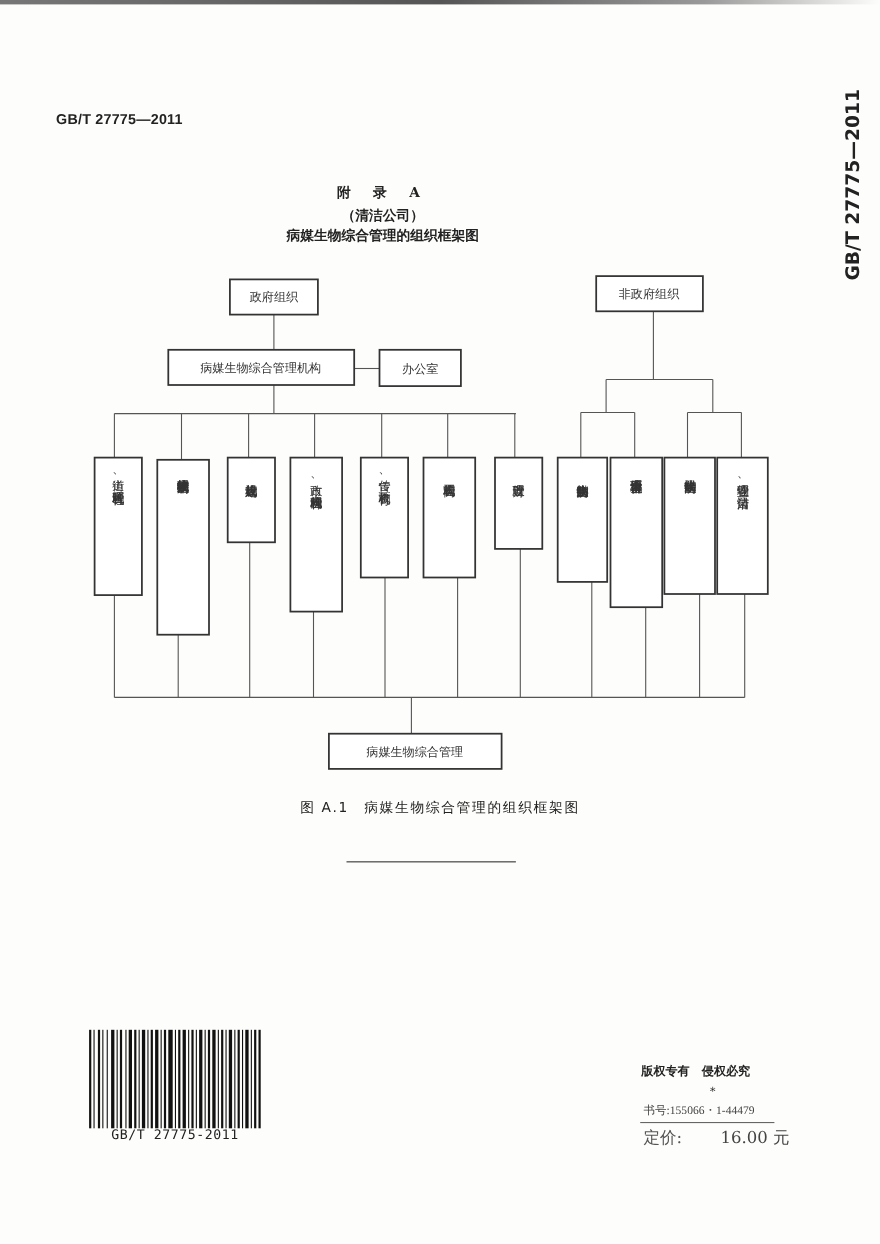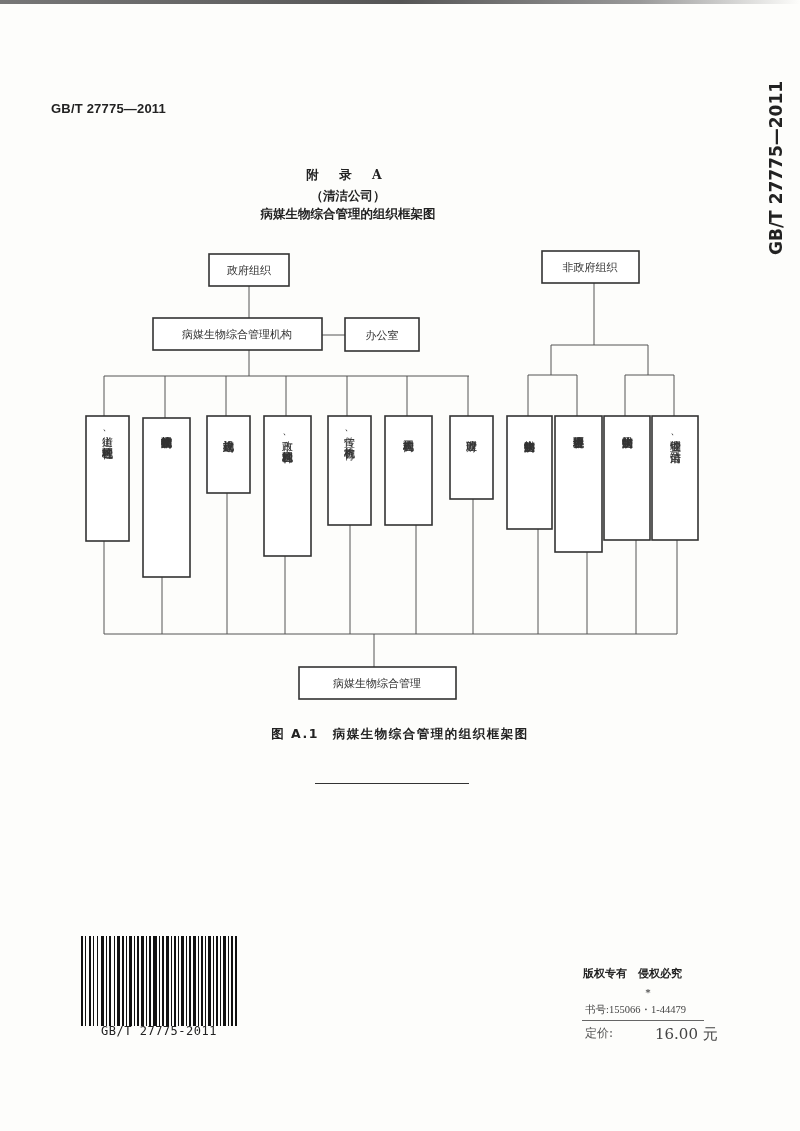--- a/index.html
+++ b/index.html
@@ -28,33 +28,33 @@
     .h1 { top: 167px; letter-spacing: 8px; }
     .h2 { top: 188px; }
     .h3 { top: 206px; }
     svg.chart { position: absolute; left: 0; top: 0; }
     .box { fill: #fff; stroke: #333; stroke-width: 1.6; }
     .line { stroke: #555; stroke-width: 1; fill: none; }
     .lbl { font-family: "DejaVu Sans", sans-serif; font-size: 11px; fill: #333; }
     .vlbl { font-family: "DejaVu Sans", sans-serif; font-size: 11px; fill: #333; writing-mode: vertical-rl; }
     .caption {
       position: absolute; left: 0; width: 800px; top: 726px; text-align: center;
-      font-family: "DejaVu Sans", sans-serif; font-weight: bold; font-size: 12.5px; letter-spacing: 1.5px;
+      font-family: "DejaVu Sans", sans-serif; font-weight: normal; font-size: 12.5px; letter-spacing: 1.5px;
     }
     .rule { position: absolute; left: 315px; top: 783px; width: 154px; height: 1px; background: #333; }
     .barcode { position: absolute; left: 79px; top: 936px; width: 160px; height: 90px; }
     .barcode-text {
       position: absolute; left: 79px; top: 1024px; width: 160px; text-align: center;
       font-family: "DejaVu Sans Mono", monospace; font-size: 12px; letter-spacing: 0.5px;
     }
     .copyright { position: absolute; left: 583px; top: 966px; width: 130px; text-align: left; font-family: "DejaVu Sans", sans-serif; font-weight: bold; font-size: 11px; }
     .star { position: absolute; left: 583px; top: 987px; width: 130px; text-align: center; font-size: 10px; }
     .bookno { position: absolute; left: 585px; top: 1003px; font-size: 10.5px; font-family: Liberation Serif, serif; color: #444; }
     .price-rule { position: absolute; left: 582px; top: 1020px; width: 122px; height: 1px; background: #666; }
-    .price-label { position: absolute; left: 585px; top: 1025px; font-size: 12px; color: #555; text-align: right; }
+    .price-label { position: absolute; left: 585px; top: 1025px; font-size: 15px; color: #555; text-align: right; }
     .price-val { position: absolute; left: 655px; top: 1025px; font-size: 15px; color: #444; }
   </style>
 </head>
 <body>
 
 <div class="top-edge"></div>
 
 <div class="std-code-tl">GB/T 27775—2011</div>
 <div class="std-code-side">GB/T 27775—2011</div>
 

